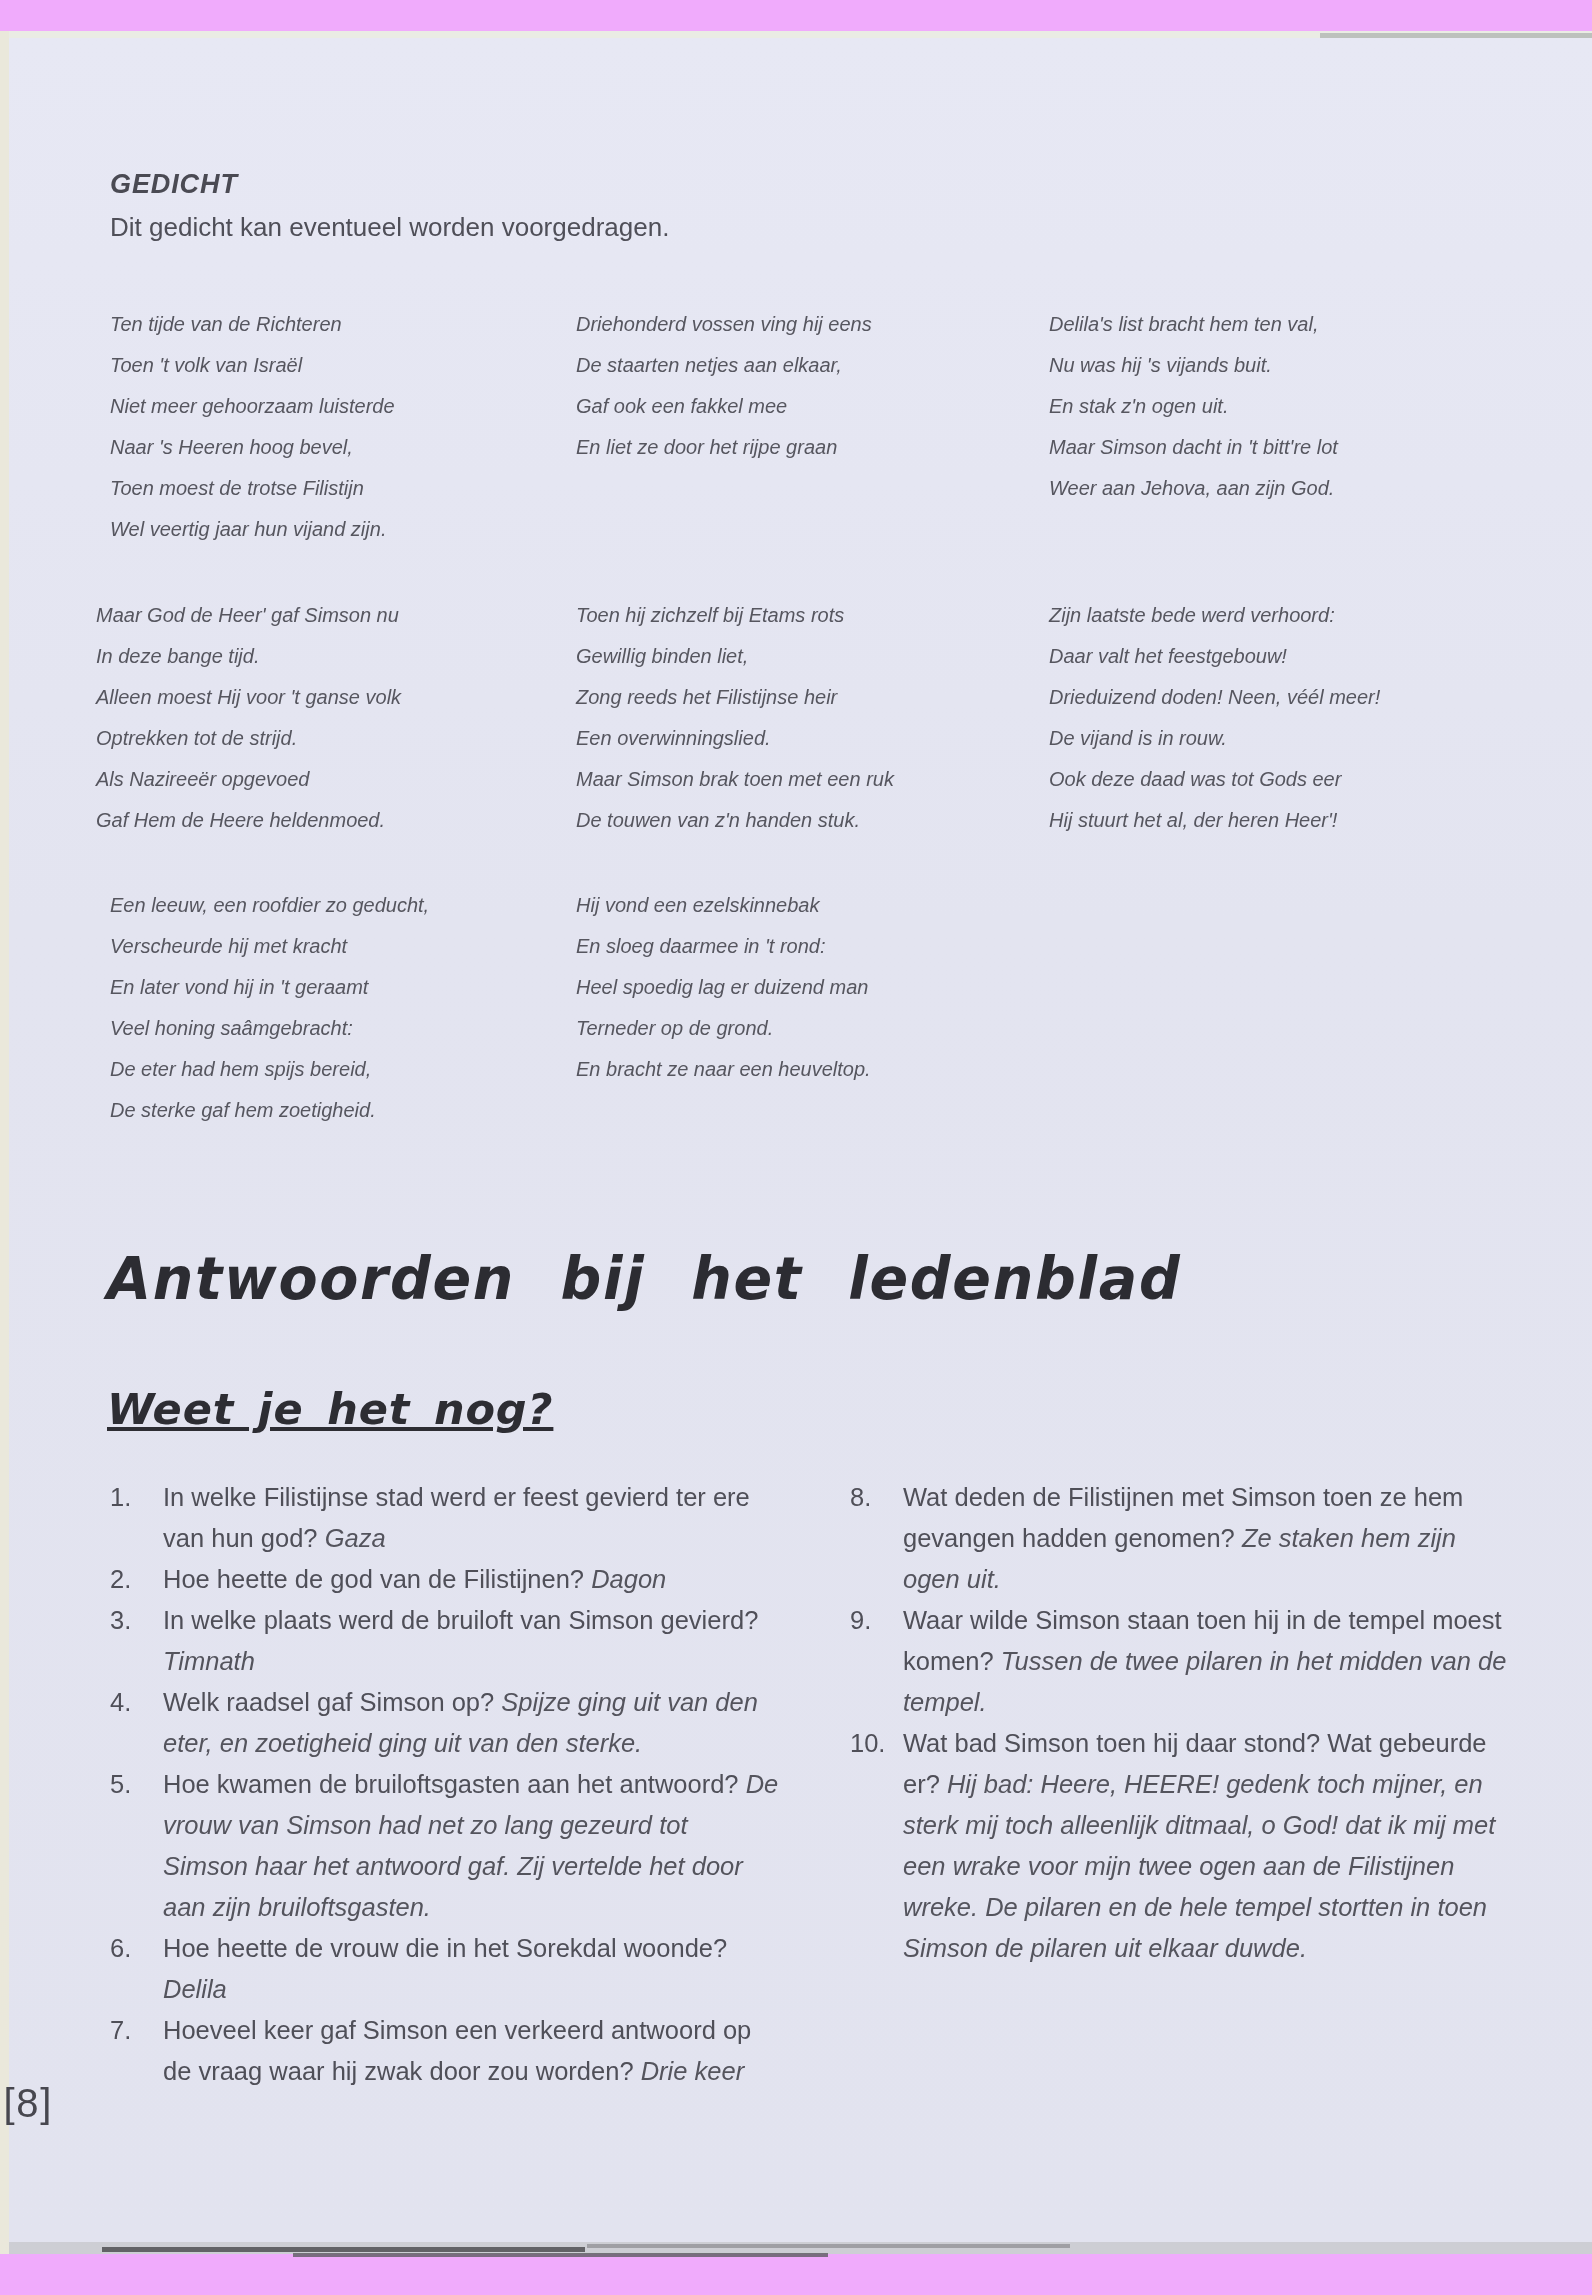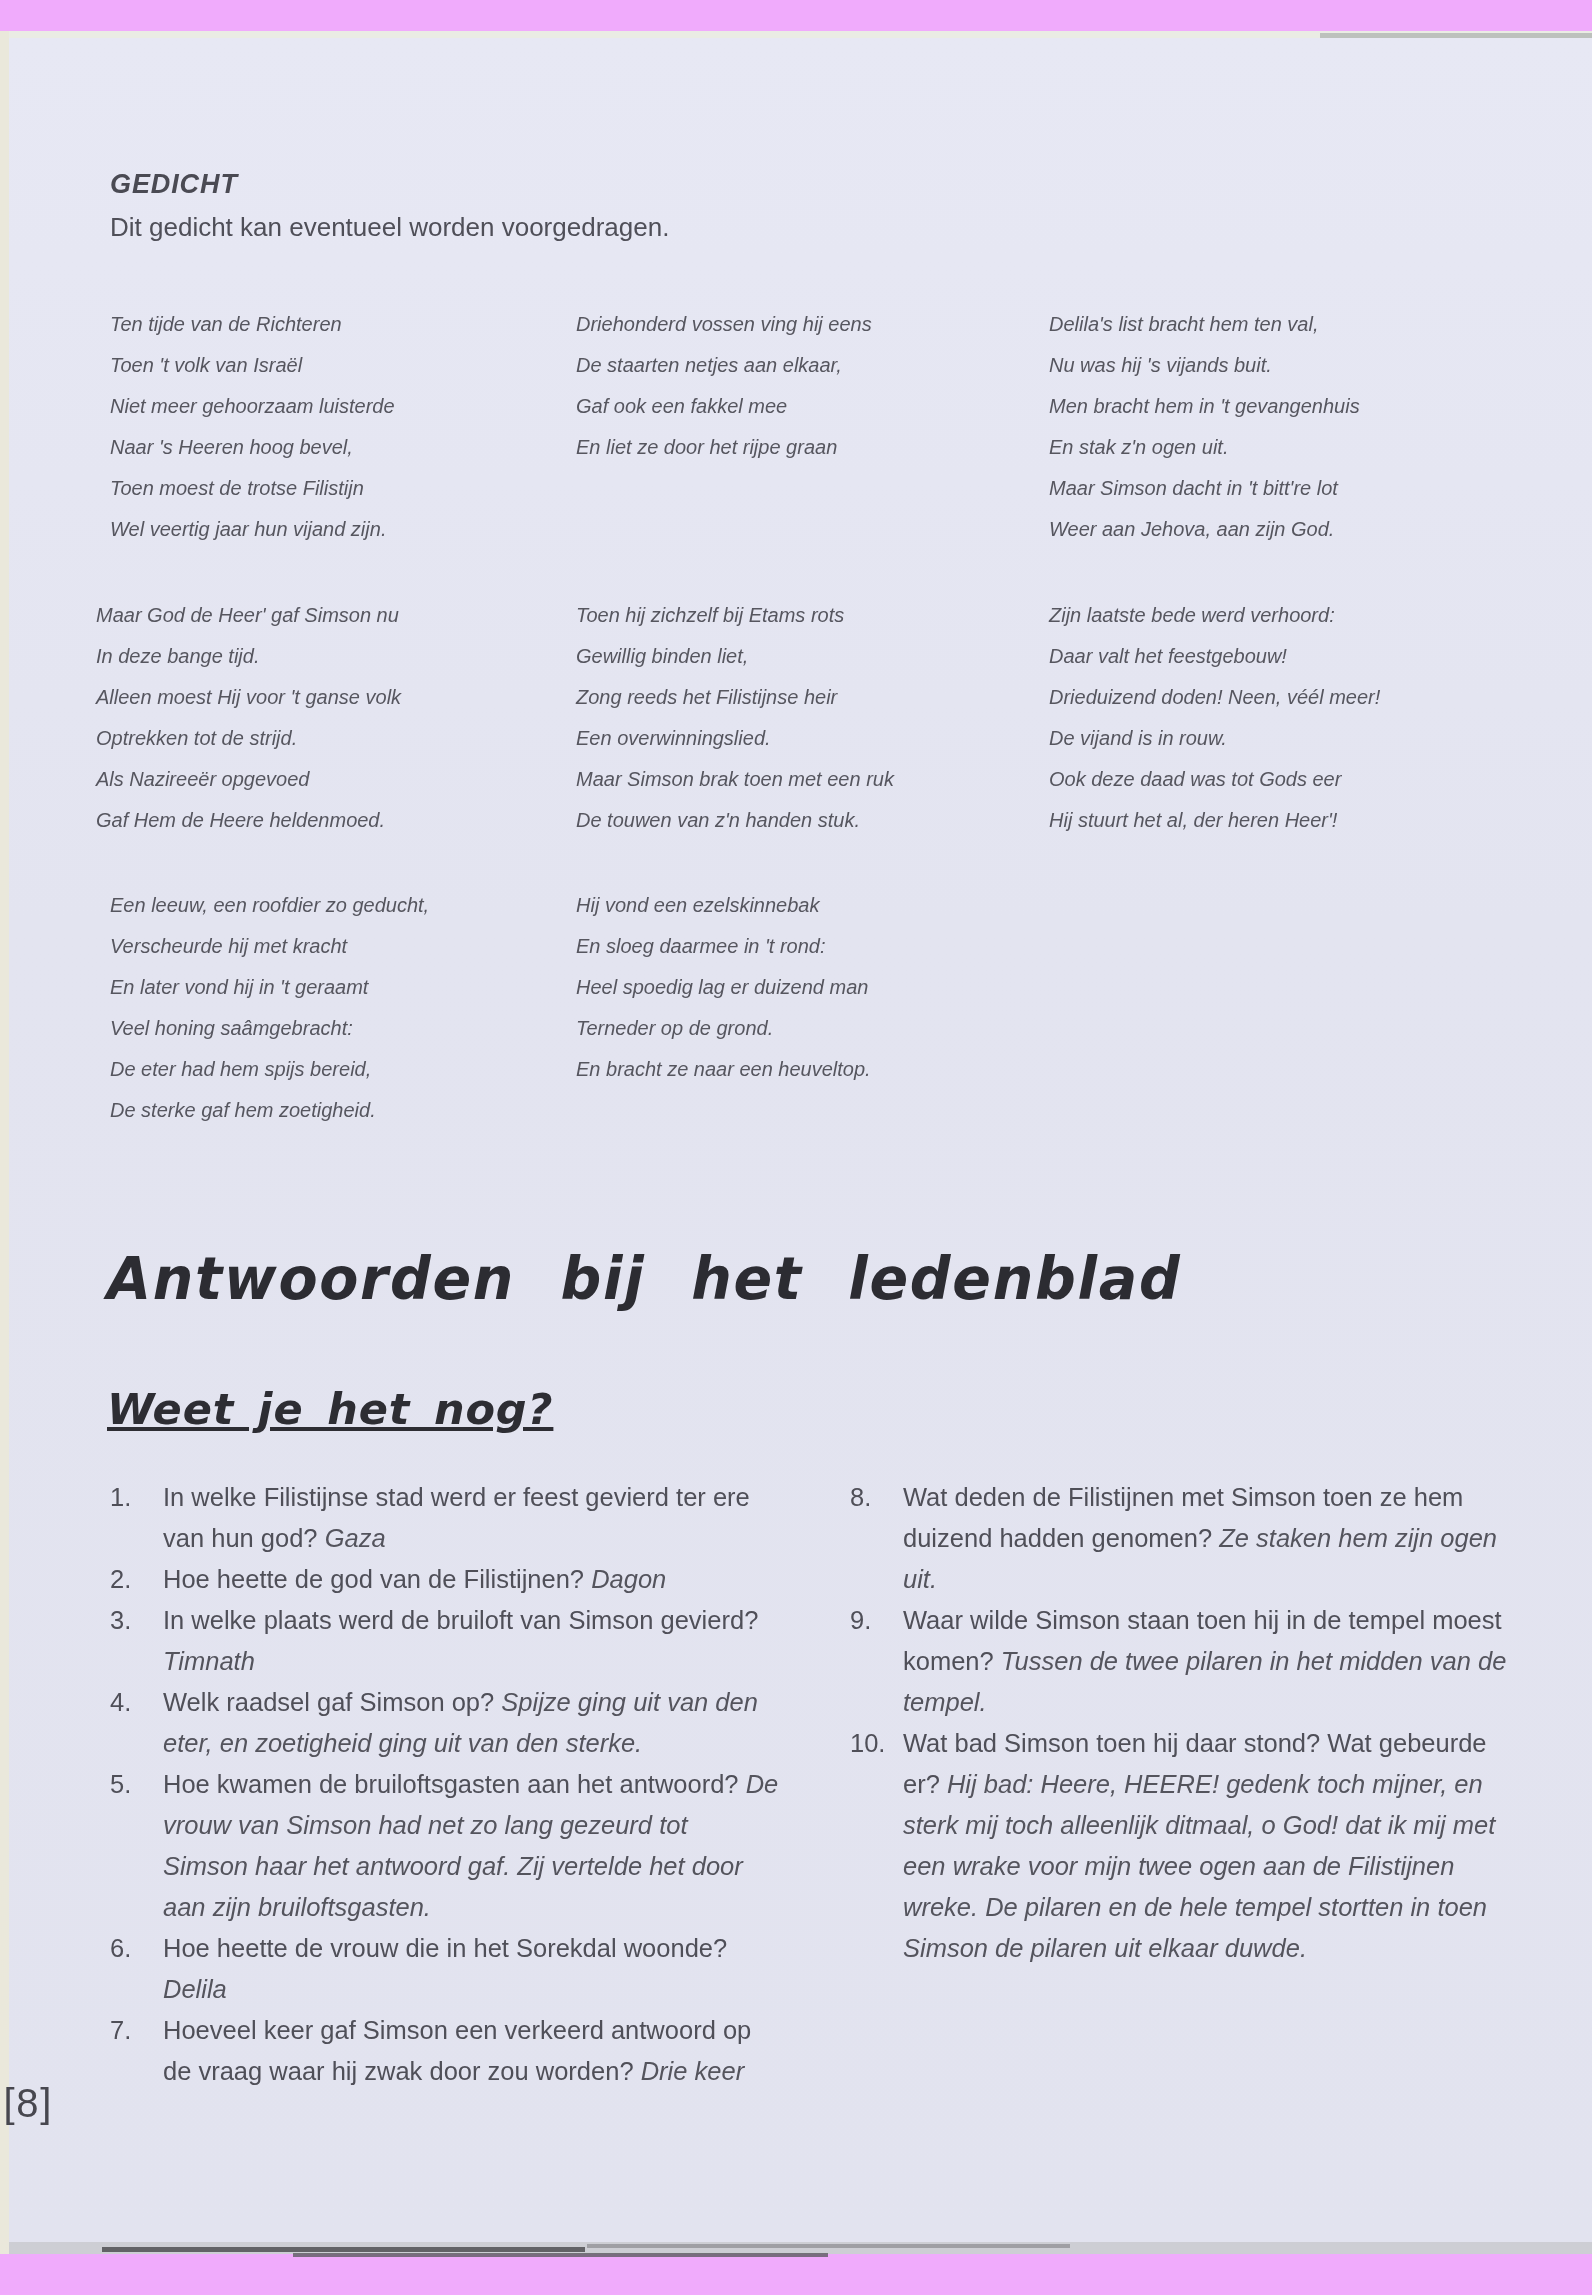--- a/index.html
+++ b/index.html
@@ -98,21 +98,20 @@
   <div class="stanza s6">
     <p>Hij vond een ezelskinnebak</p>
     <p>En sloeg daarmee in 't rond:</p>
     <p>Heel spoedig lag er duizend man</p>
     <p>Terneder op de grond.</p>
     <p>En bracht ze naar een heuveltop.</p>
   </div>
   <div class="stanza s7">
     <p>Delila's list bracht hem ten val,</p>
     <p>Nu was hij 's vijands buit.</p>
-    <p>Men bracht hem in 't gevangenhuis</p>
     <p>En stak z'n ogen uit.</p>
     <p>Maar Simson dacht in 't bitt're lot</p>
     <p>Weer aan Jehova, aan zijn God.</p>
   </div>
   <div class="stanza s8">
     <p>Zijn laatste bede werd verhoord:</p>
     <p>Daar valt het feestgebouw!</p>
     <p>Drieduizend doden! Neen, véél meer!</p>
     <p>De vijand is in rouw.</p>
     <p>Ook deze daad was tot Gods eer</p>
@@ -149,21 +148,21 @@
     </div>
     <div class="qa-row">
       <div class="qa-num">7.</div>
       <div class="qa-body"><span class="qa-q">Hoeveel keer gaf Simson een verkeerd antwoord op de vraag waar hij zwak door zou worden?</span> <span class="qa-a">Drie keer</span></div>
     </div>
   </div>
 
   <div class="qa-col right">
     <div class="qa-row">
       <div class="qa-num">8.</div>
-      <div class="qa-body"><span class="qa-q">Wat deden de Filistijnen met Simson toen ze hem duizend hadden genomen?</span> <span class="qa-a">Ze staken hem zijn ogen uit.</span></div>
+      <div class="qa-body"><span class="qa-q">Wat deden de Filistijnen met Simson toen ze hem gevangen hadden genomen?</span> <span class="qa-a">Ze staken hem zijn ogen uit.</span></div>
     </div>
     <div class="qa-row">
       <div class="qa-num">9.</div>
       <div class="qa-body"><span class="qa-q">Waar wilde Simson staan toen hij in de tempel moest komen?</span> <span class="qa-a">Tussen de twee pilaren in het midden van de tempel.</span></div>
     </div>
     <div class="qa-row">
       <div class="qa-num">10.</div>
       <div class="qa-body"><span class="qa-q">Wat bad Simson toen hij daar stond? Wat gebeurde er?</span> <span class="qa-a">Hij bad: Heere, HEERE! gedenk toch mijner, en sterk mij toch alleenlijk ditmaal, o God! dat ik mij met een wrake voor mijn twee ogen aan de Filistijnen wreke. De pilaren en de hele tempel stortten in toen Simson de pilaren uit elkaar duwde.</span></div>
     </div>
   </div>

